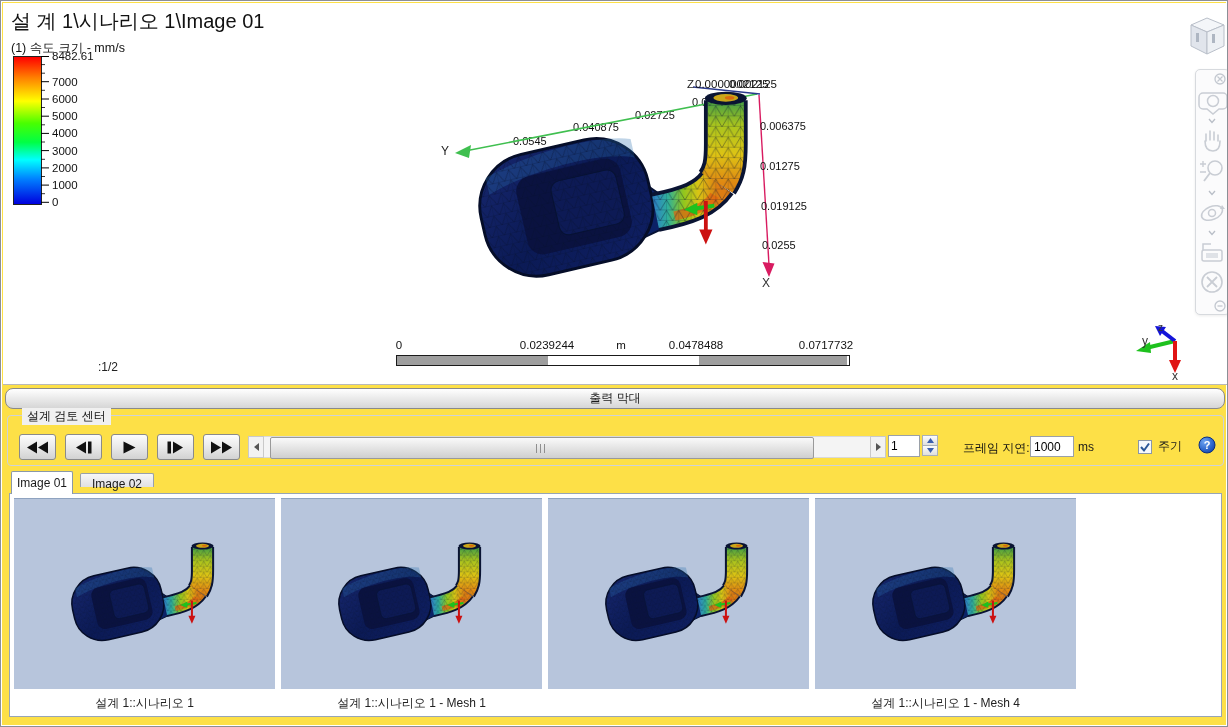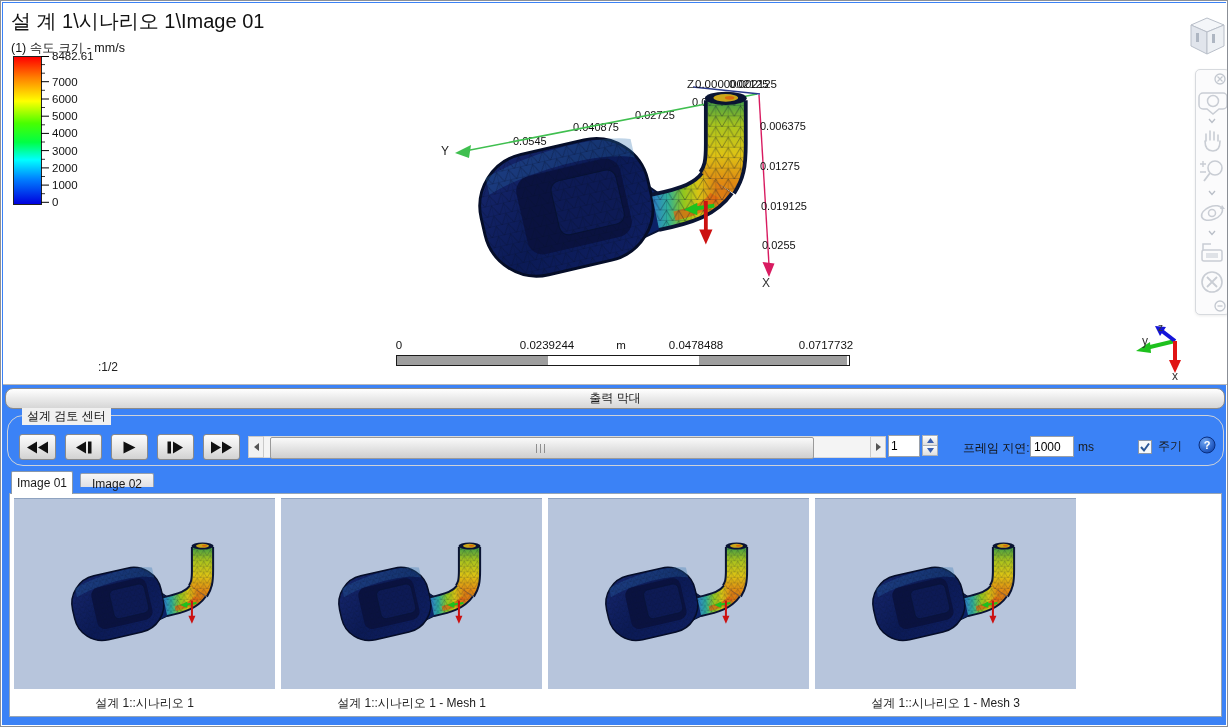--- a/index.html
+++ b/index.html
@@ -1,37 +1,37 @@
 <!DOCTYPE html>
 <html><head>
 <meta charset="utf-8">
 <style>
   html,body{margin:0;padding:0;background:#d8d8d8;}
-  .window{position:relative;width:1228px;height:727px;background:#3b82f6;
+  .window{position:relative;width:1228px;height:727px;background:#fde047;
     font-family:"Liberation Sans",sans-serif;color:#1a1a1a;overflow:hidden;
     border:1px solid #8b8f96;box-sizing:border-box;box-shadow:inset 0 0 0 1px #fff;padding-left:24px;}
   .viewport{position:absolute;left:2px;top:2px;width:1224px;height:381px;background:#fff;border-bottom:1px solid #b8b8b8;}
   .vp-title{position:absolute;left:8px;top:5px;font-size:20px;color:#111;}
   .legend-label{position:absolute;left:8px;top:37px;font-size:12.5px;color:#111;}
   .legend-bar{position:absolute;left:10px;top:53px;width:27px;height:147px;border:1px solid #222;
     background:linear-gradient(to bottom,#ff0000 0%,#ff7f00 14%,#ffff00 30%,#49ff00 45%,#00ff45 58%,#00ffff 70%,#0080ff 83%,#0000dd 100%);}
   .legend-ticklbl{position:absolute;left:49px;font-size:11.5px;color:#111;white-space:nowrap;}
   .ruler{position:absolute;left:393px;top:336px;width:452px;height:28px;font-size:11.5px;color:#111;}
   .ruler .rl{position:absolute;top:0;transform:translateX(-50%);white-space:nowrap;}
   .ruler-bar{position:absolute;left:0;top:16px;width:452px;height:9px;border:1px solid #1a1a1a;display:flex;}
   .ruler-bar div{height:100%;}
   .scale-note{position:absolute;left:95px;top:357px;font-size:12px;color:#222;}
   .navbar{position:absolute;left:1192px;top:66px;width:33px;height:244px;background:#fbfbfc;
     border:1px solid #d7dade;border-radius:5px;box-shadow:0 1px 3px rgba(0,0,0,.08);}
   .navbar svg{position:absolute;left:0;}
   .viewcube{position:absolute;left:1180px;top:10px;}
   .outbar{position:absolute;left:4px;top:387px;width:1220px;height:21px;
     background:linear-gradient(#ffffff,#ececec 45%,#d6d6d6);border:1px solid #8a8a8a;border-radius:8px;
     font-size:12px;text-align:center;line-height:19px;box-sizing:border-box;cursor:default;}
-  .groupbox{position:absolute;left:6px;top:414px;width:1215px;height:49px;border:1px solid #cdd2d9;border-radius:16px;}
+  .groupbox{position:absolute;left:6px;top:414px;width:1215px;height:49px;border:1px solid #cdd2d9;border-radius:4px;}
   .groupbox .gb-title{position:absolute;left:14px;top:-8px;background:#f0f0f0;padding:0 5px;font-size:12px;color:#111;}
   .pbtn{position:absolute;top:18px;width:37px;height:26px;background:linear-gradient(#fdfdfd,#e9e9e9 50%,#d2d2d2);
     border:1px solid #8a8a8a;border-radius:3px;box-sizing:border-box;display:flex;align-items:center;justify-content:center;cursor:pointer;}
   .scroll{position:absolute;left:240px;top:20px;width:638px;height:22px;}
   .s-arrow{position:absolute;top:0;width:16px;height:22px;background:#f2f2f2;border:1px solid #c9c9c9;
     box-sizing:border-box;display:flex;align-items:center;justify-content:center;}
   .s-track{position:absolute;left:16px;top:0;width:606px;height:22px;background:#f4f4f4;border-top:1px solid #d9d9d9;border-bottom:1px solid #d9d9d9;box-sizing:border-box;}
   .s-thumb{position:absolute;left:6px;top:0;width:544px;height:22px;background:linear-gradient(#fafafa,#e2e2e2 55%,#cfcfcf);
     border:1px solid #9a9a9a;border-radius:2px;box-sizing:border-box;cursor:grab;}
   .s-grip{position:absolute;left:50%;top:6px;transform:translateX(-50%);width:12px;height:9px;
@@ -393,16 +393,16 @@
       <svg viewBox="0 0 300 222" width="152" height="112">
           <use href="#pipe-model" width="300" height="222"></use>
         </svg>
     </div>
 
     <div class="thumb" style="left:805px">
       <svg viewBox="0 0 300 222" width="152" height="112">
           <use href="#pipe-model" width="300" height="222"></use>
         </svg>
     </div>
-    <div class="caption" style="left:805px">설계 1::시나리오 1 - Mesh 3</div>
+    <div class="caption" style="left:805px">설계 1::시나리오 1 - Mesh 4</div>
   </div>
 
 </div>
 
 </body></html>

